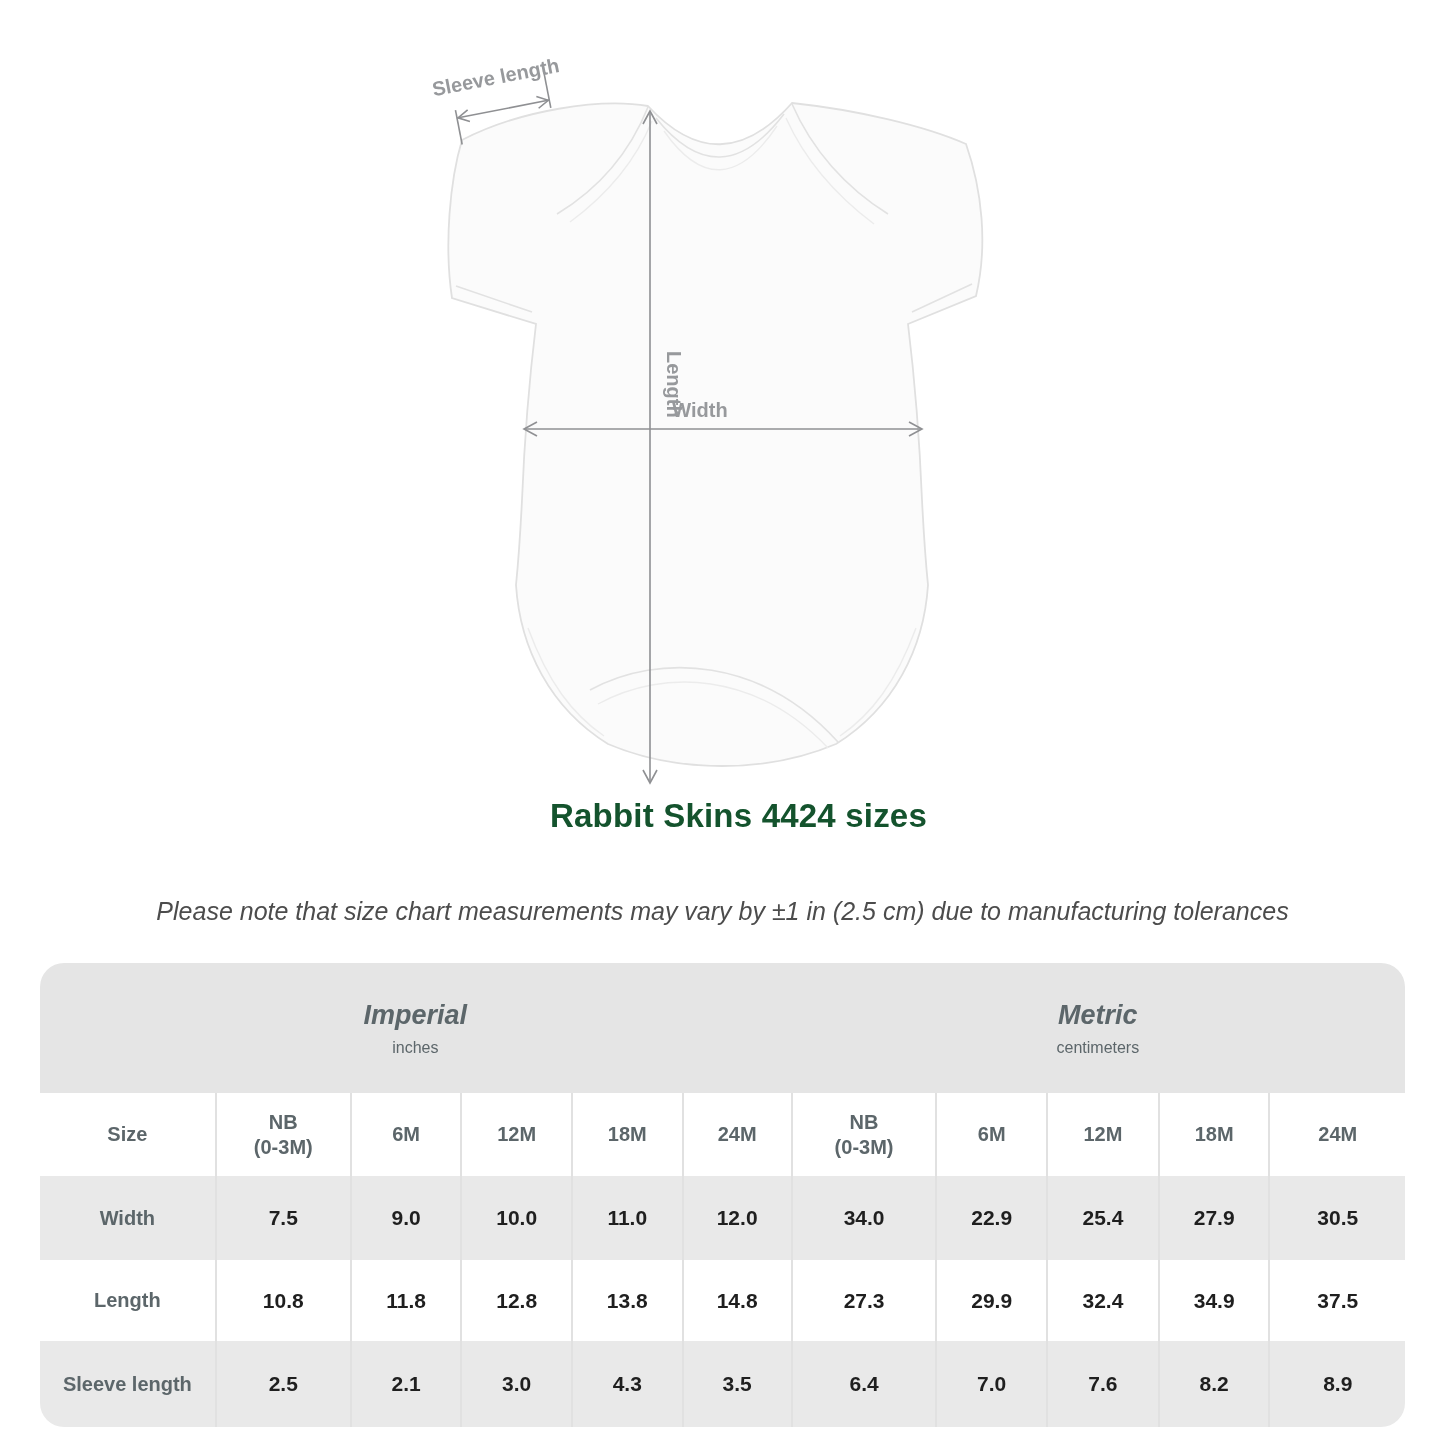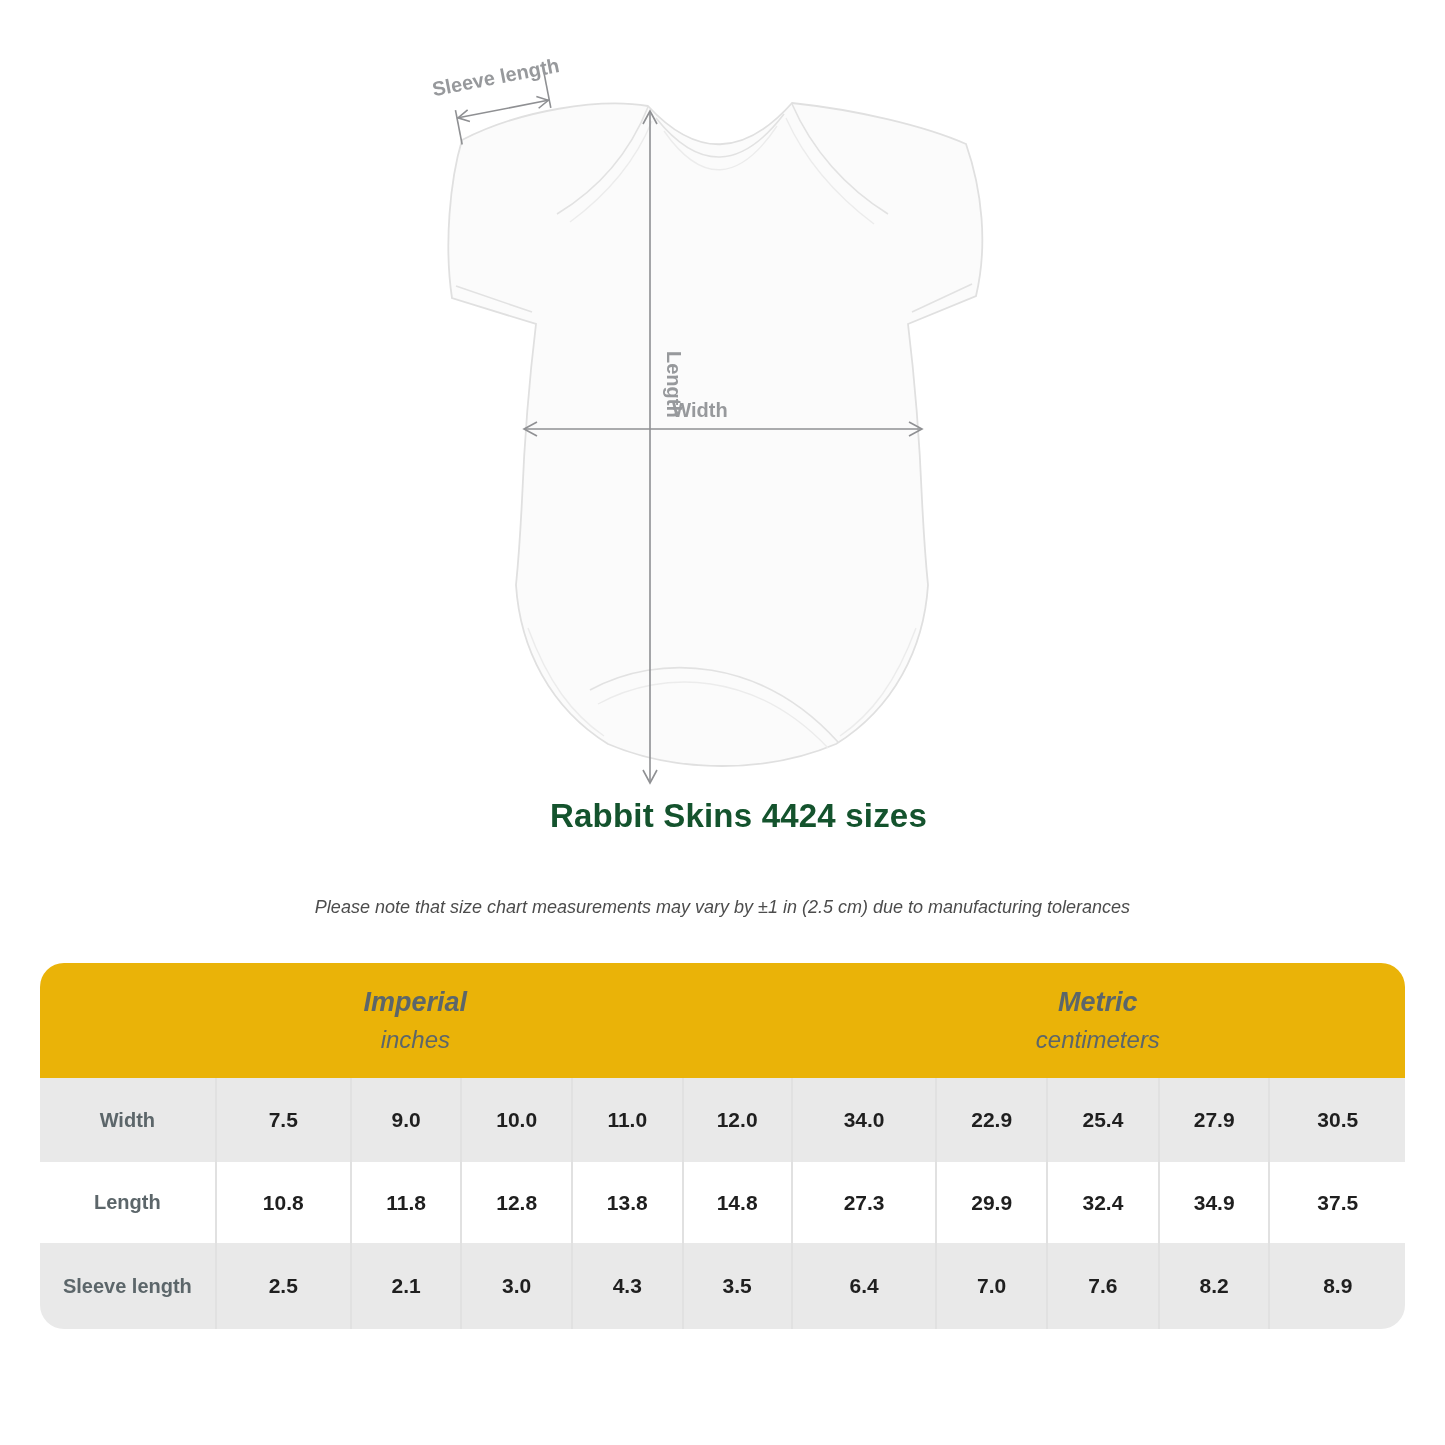--- a/index.html
+++ b/index.html
@@ -8,28 +8,28 @@
   
   .figure-svg{position:absolute;left:0;top:0;width:1445px;height:840px;}
   .fig-label{font-weight:bold;font-size:20px;fill:#97999c;}
   .arrow{stroke:#8f9093;stroke-width:1.6;fill:none;}
   .seam{stroke:#e2e2e2;stroke-width:1.6;fill:none;}
   .seam2{stroke:#ececec;stroke-width:1.4;fill:none;}
   
   .title{position:absolute;top:797px;left:0;width:100%;text-align:center;
          font-size:33px;font-weight:bold;color:#14532d;letter-spacing:0.2px;margin-left:16px;}
   .subtitle{position:absolute;top:897px;left:0;width:100%;text-align:center;
-            font-size:18px;font-style:italic;color:#4c4c4c;}
+            font-size:25px;font-style:italic;color:#4c4c4c;}
   
   .table-wrap{position:absolute;top:963px;left:40px;width:1365px;border-radius:24px;overflow:hidden;}
   table{width:100%;border-collapse:separate;border-spacing:0;table-layout:fixed;}
   td,th{margin:0;padding:0;text-align:center;vertical-align:middle;font-weight:normal;}
-  .band-cell{background:#eab308;height:115px;}
+  .band-cell{background:#e5e5e5;height:130px;}
   .band-title{font-size:27px;font-weight:bold;font-style:italic;color:#5c666a;}
-  .band-unit{font-size:24px;font-style:italic;color:#5c666a;margin-top:8px;}
+  .band-unit{font-size:16px;color:#5c666a;margin-top:8px;}
   tr.cols-row th{background:#ffffff;height:83px;font-weight:bold;color:#5c666a;
                  font-size:20px;white-space:pre-line;line-height:1.25;}
   tr.data-row th{font-weight:bold;color:#5c666a;font-size:20px;}
   tr.data-row td{font-size:21px;color:#1f1f1f;}
   tr.r-gray td, tr.r-gray th{background:#e9e9e9;}
   tr.r-white td, tr.r-white th{background:#ffffff;}
   tr.h-width td, tr.h-width th{height:84px;}
   tr.h-length td, tr.h-length th{height:81px;}
   tr.h-sleeve td, tr.h-sleeve th{height:86px;}
   .bl{border-left:2px solid #e1e1e1;font-weight:bold;}
@@ -124,20 +124,35 @@
           <tr>
         <td class="band-cell" colspan="6">
           <div class="band-title">Imperial</div>
           <div class="band-unit">inches</div>
         </td>
         <td class="band-cell" colspan="5">
           <div class="band-title">Metric</div>
           <div class="band-unit">centimeters</div>
         </td>
       </tr>
+      <tr class="cols-row">
+        <th>Size</th>
+        <th class="bl">NB
+(0-3M)</th>
+        <th class="bl">6M</th>
+        <th class="bl">12M</th>
+        <th class="bl">18M</th>
+        <th class="bl">24M</th>
+        <th class="bl">NB
+(0-3M)</th>
+        <th class="bl">6M</th>
+        <th class="bl">12M</th>
+        <th class="bl">18M</th>
+        <th class="bl">24M</th>
+      </tr>
       <tr class="data-row r-gray h-width">
         <th>Width</th>
         <td class="bl">7.5</td>
         <td class="bl">9.0</td>
         <td class="bl">10.0</td>
         <td class="bl">11.0</td>
         <td class="bl">12.0</td>
         <td class="bl">34.0</td>
         <td class="bl">22.9</td>
         <td class="bl">25.4</td>

